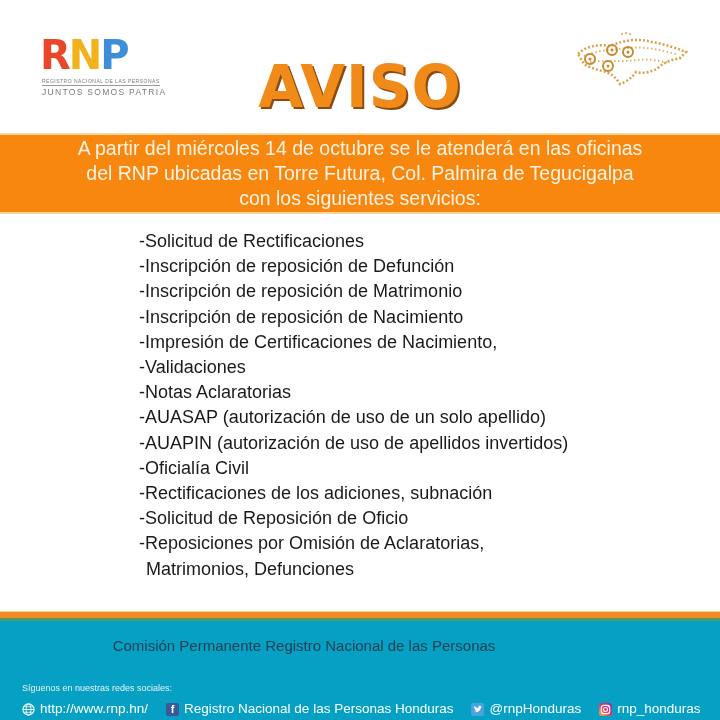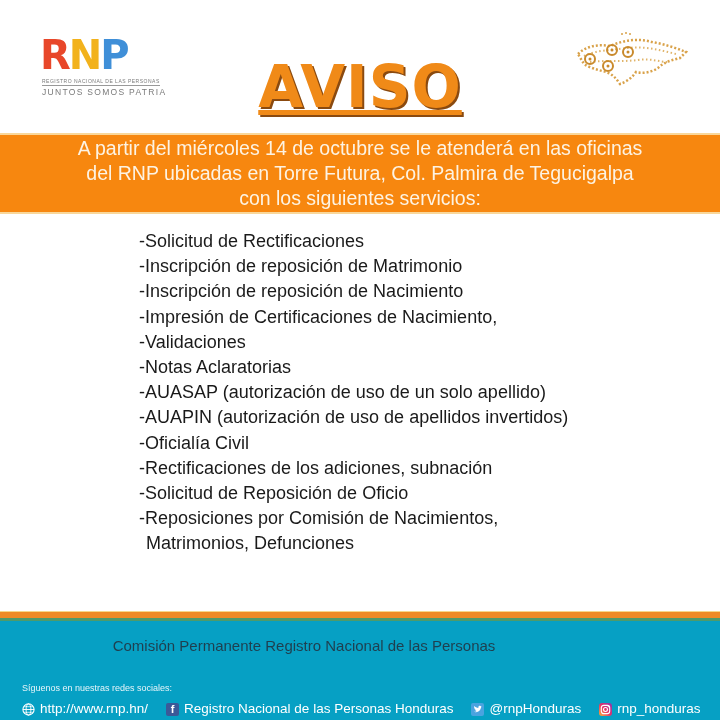--- a/index.html
+++ b/index.html
@@ -3,21 +3,21 @@
 <meta charset="utf-8">
 <style>
   html, body { margin:0; padding:0; }
   body { width:720px; height:720px; overflow:hidden; background:#ffffff; position:relative; font-family:"Liberation Sans", "DejaVu Sans", sans-serif; }
   .header { position:absolute; left:0; top:0; width:692px; height:133px; background:#ffffff;border-radius:26px; }
   .logo { position:absolute; left:40px; top:34px; width:125px; height:68px; }
   .logo-letters { position:absolute; left:0; top:0; font-family:"DejaVu Sans", sans-serif; font-weight:bold; font-size:40px; letter-spacing:-2px; line-height:42px; }
   .logo-letters span { display:inline-block; }
   .logo-sub { position:absolute; left:2px; top:44px; font-size:5px; color:#7a7a7a; letter-spacing:0.5px; white-space:nowrap; border-bottom:1px solid #999; padding-bottom:1px; width:118px; overflow:hidden; }
   .logo-tag { position:absolute; left:2px; top:53px; font-size:8.5px; color:#7a7a7a; letter-spacing:1.3px; white-space:nowrap; }
-  .title { position:absolute; left:240px; top:54px; width:240px; text-align:center; font-family:"DejaVu Sans", sans-serif; font-weight:bold; font-size:58px; line-height:66px; color:#f08a18; text-shadow:2px 2px 0 #8a4a10; letter-spacing:1px;text-decoration:underline; }
+  .title { position:absolute; left:240px; top:54px; width:240px; text-align:center; font-family:"DejaVu Sans", sans-serif; font-weight:bold; font-size:58px; line-height:66px; color:#f08a18; text-shadow:2px 2px 0 #8a4a10; letter-spacing:1px; }
   .map { position:absolute; left:572px; top:28px; width:118px; height:60px; }
   .banner { position:absolute; left:0; top:133px; width:720px; height:81px; background:#f7870f; border-top:2px solid #f9d79a; border-bottom:2px solid #f9d79a; box-sizing:border-box; display:flex; flex-direction:column; align-items:center; justify-content:center; }
   .banner-line { color:#fdf3e3; font-size:19.5px; line-height:25px; text-align:center; white-space:nowrap; }
   .services { position:absolute; left:139px; top:229px; list-style:none; margin:0; padding:0; }
   .services li { font-size:18px; line-height:25.2px; color:#1a1a1a; white-space:nowrap; }
   .services li .cont { display:block; padding-left:7px; }
   .stripe-orange { position:absolute; left:0; top:611px; width:720px; height:6px; background:#ef8a25; border-top:1px solid #f7d88a; }
   .stripe-green { position:absolute; left:0; top:618px; width:720px; height:3px; background:#4f9a6a; }
   .footer { position:absolute; left:0; top:621px; width:720px; height:99px; background:#06a0c4; }
   .commission { position:absolute; left:0; top:16px; width:608px; text-align:center; font-size:15px; color:#1f3f4f; }
@@ -61,31 +61,32 @@
 </div>
 
 <div class="banner">
   <div class="banner-line">A partir del miércoles 14 de octubre se le atenderá en las oficinas</div>
   <div class="banner-line">del RNP ubicadas en Torre Futura, Col. Palmira de Tegucigalpa</div>
   <div class="banner-line">con los siguientes servicios:</div>
 </div>
 
 <ul class="services">
   <li><span>-Solicitud de Rectificaciones</span></li>
+  <li><span>-Inscripción de reposición de Defunción</span></li>
   <li><span>-Inscripción de reposición de Matrimonio</span></li>
   <li><span>-Inscripción de reposición de  Nacimiento</span></li>
   <li><span>-Impresión de Certificaciones de Nacimiento,</span></li>
   <li><span>-Validaciones</span></li>
   <li><span>-Notas Aclaratorias</span></li>
   <li><span>-AUASAP (autorización de uso de un solo apellido)</span></li>
   <li><span>-AUAPIN (autorización de uso de apellidos invertidos)</span></li>
   <li><span>-Oficialía Civil</span></li>
   <li><span>-Rectificaciones de los adiciones, subnación</span></li>
   <li><span>-Solicitud de Reposición de Oficio</span></li>
-  <li><span>-Reposiciones por Comisión de Nacimientos,</span><span class="cont">Matrimonios, Defunciones</span></li>
+  <li><span>-Reposiciones por Omisión de Aclaratorias,</span><span class="cont">Matrimonios, Defunciones</span></li>
 </ul>
 
 <div class="stripe-orange"></div>
 <div class="stripe-green"></div>
 
 <div class="footer">
   <div class="commission">Comisión Permanente Registro Nacional de las Personas</div>
   <div class="follow">Síguenos en nuestras redes sociales:</div>
   <div class="socials">
     <div class="soc">

